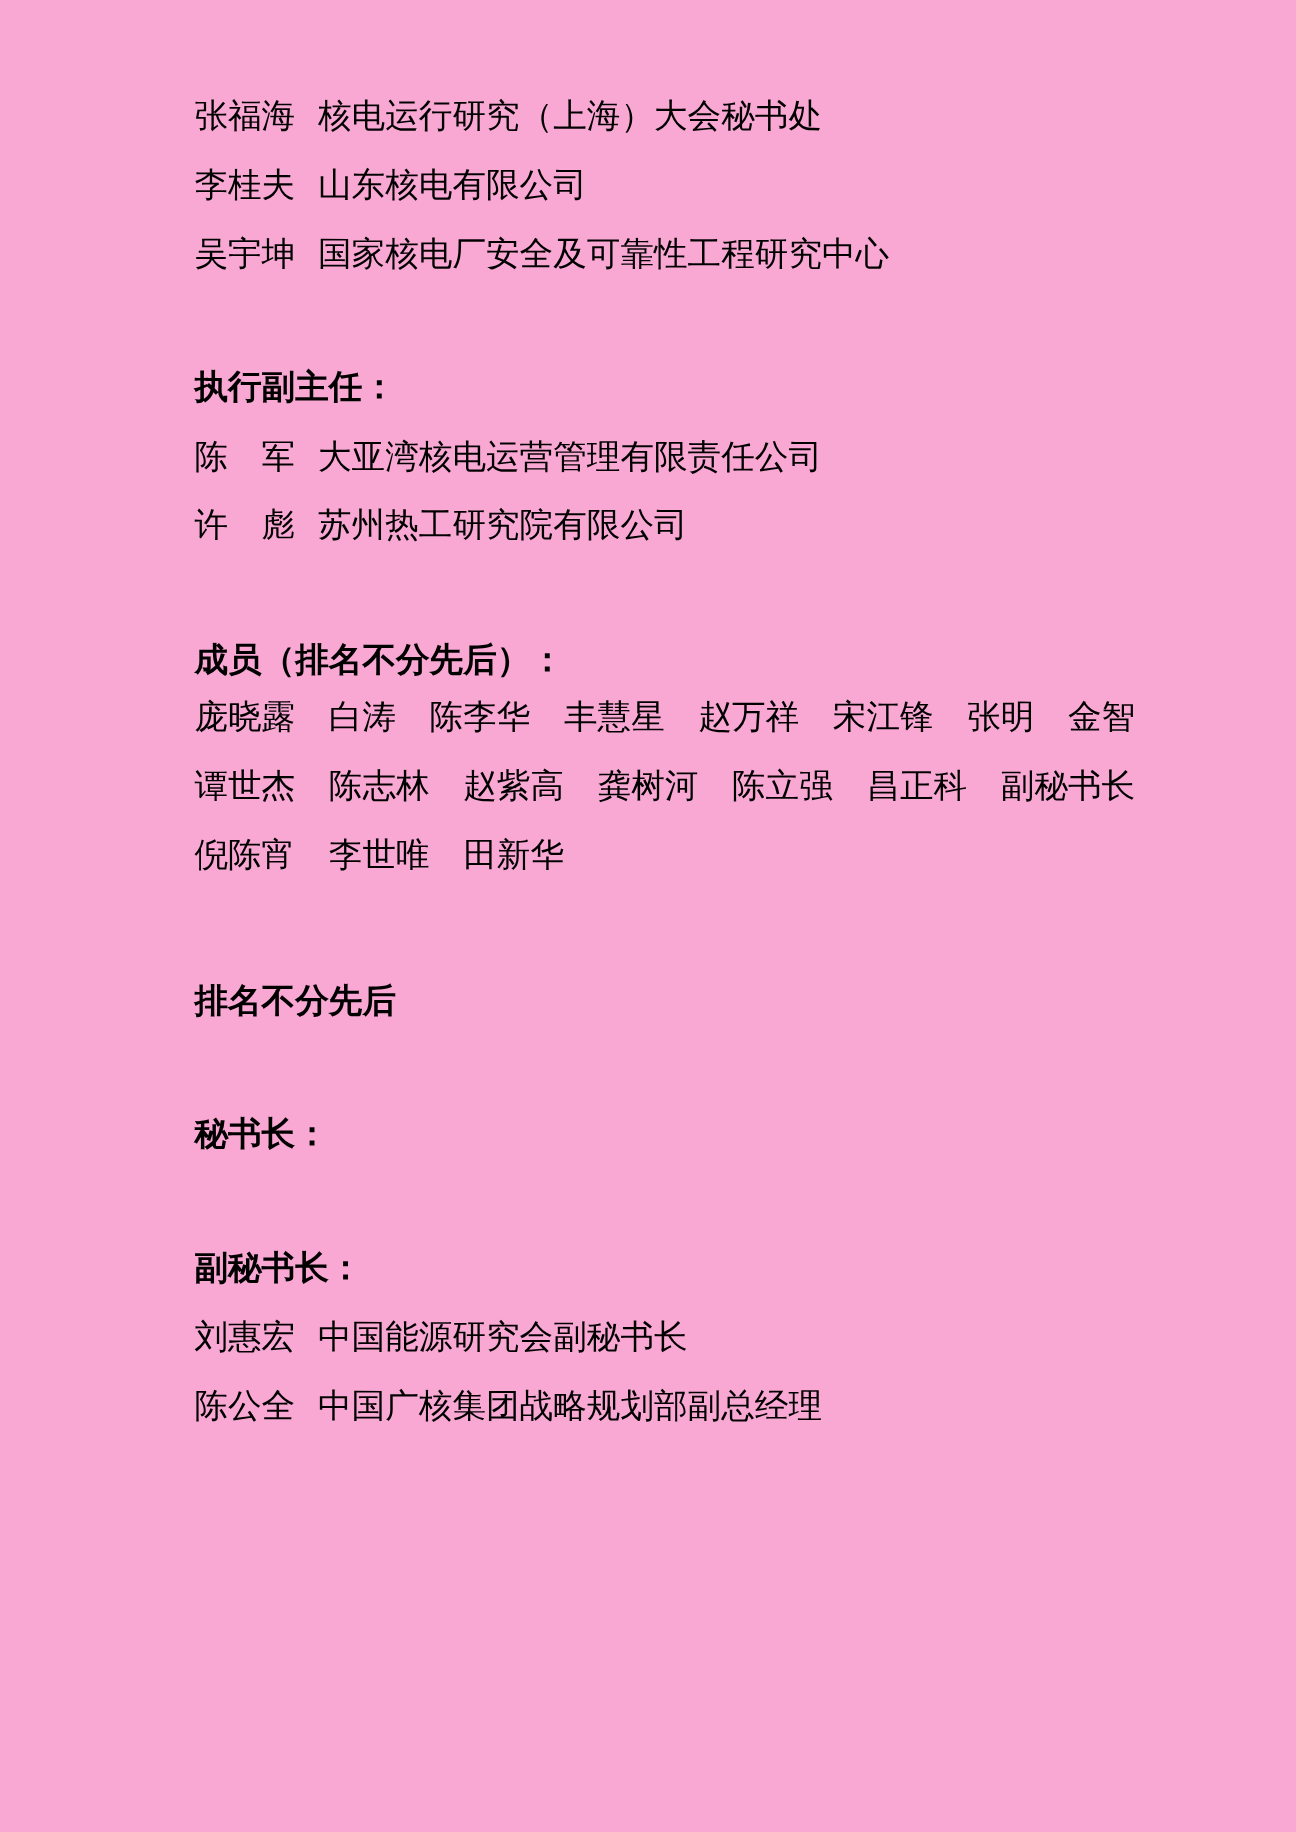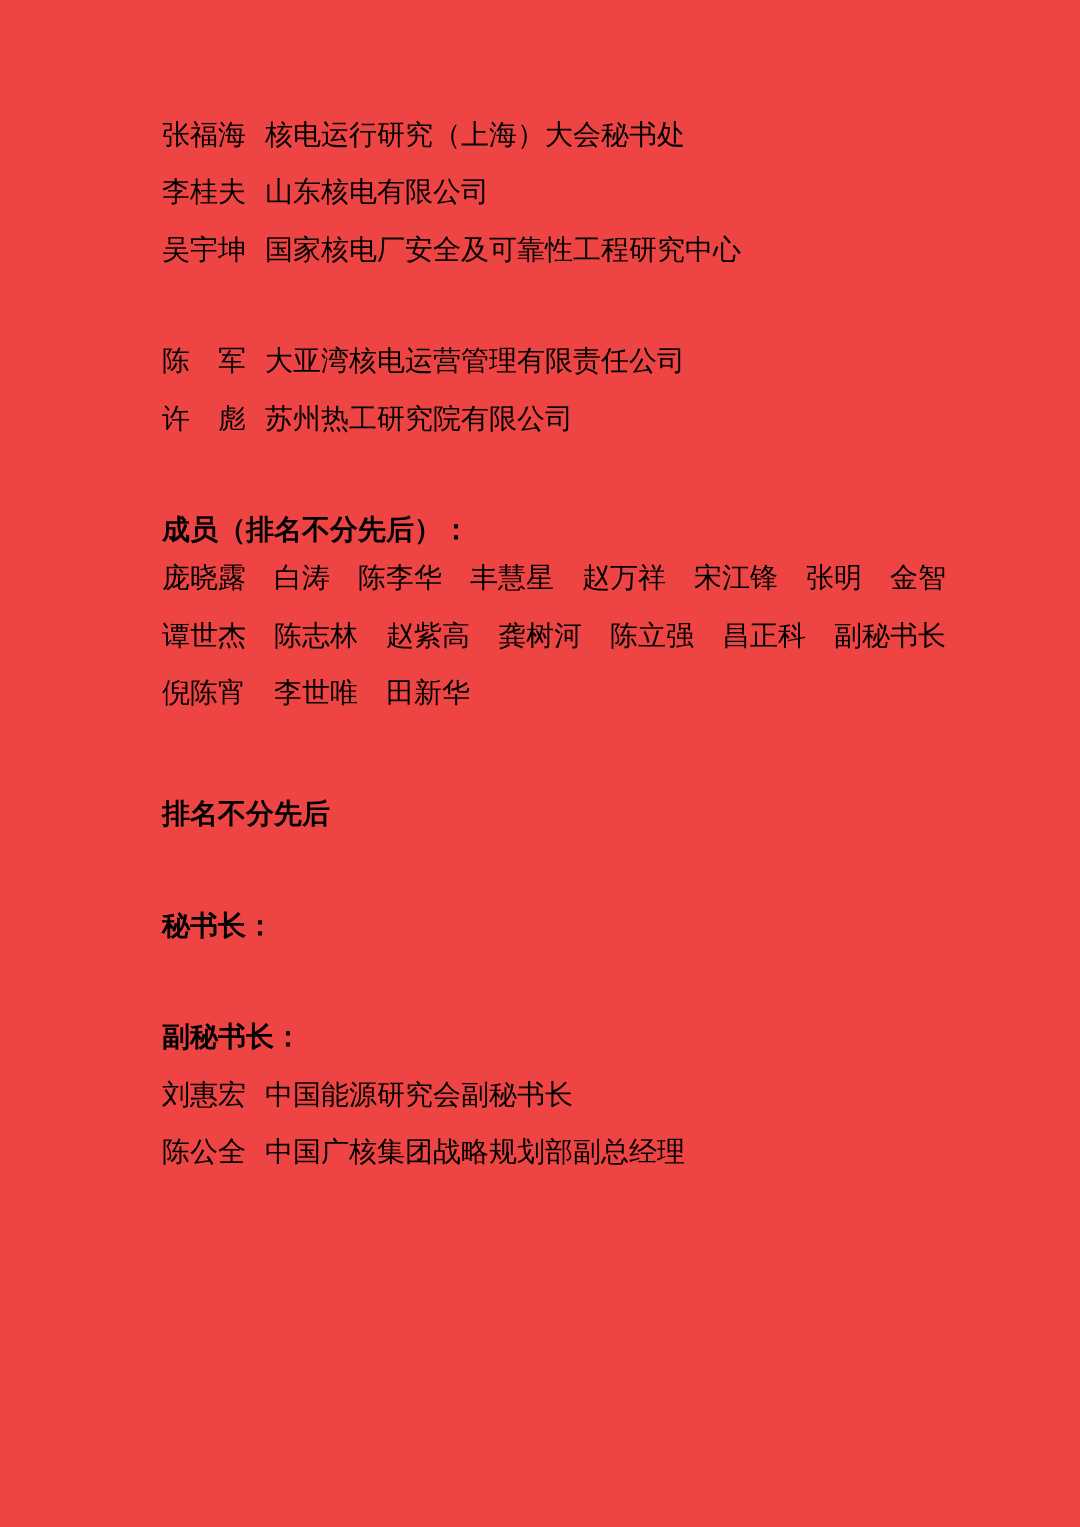--- a/index.html
+++ b/index.html
@@ -5,26 +5,26 @@
   html, body {
     margin: 0;
     padding: 0;
     background: #ffffff;
   }
   .page {
     position: relative;
     width: 1080px;
     height: 1527px;
     margin: 0 auto;
-    background: #ef4444;
+    background: #f9a8d4;
     color: #000000;
     font-family: "Liberation Serif", "DejaVu Serif", serif;
     font-size: 28px;
     box-sizing: border-box;
-    padding: 106px 40px 0 162px;
+    padding: 68px 40px 0 162px;
     overflow: hidden;
   }
   .line {
     height: 57.5px;
     display: flex;
     align-items: center;
     white-space: nowrap;
   }
   .heading {
     font-weight: bold;
@@ -53,20 +53,21 @@
       <span class="name">李桂夫</span>
       <span class="org">山东核电有限公司</span>
     </div>
     <div class="line entry">
       <span class="name">吴宇坤</span>
       <span class="org">国家核电厂安全及可靠性工程研究中心</span>
     </div>
   </section>
 
   <section class="sec gap">
+    <div class="line heading">执行副主任：</div>
     <div class="line entry">
       <span class="name">陈　军</span>
       <span class="org">大亚湾核电运营管理有限责任公司</span>
     </div>
     <div class="line entry">
       <span class="name">许　彪</span>
       <span class="org">苏州热工研究院有限公司</span>
     </div>
   </section>
 

